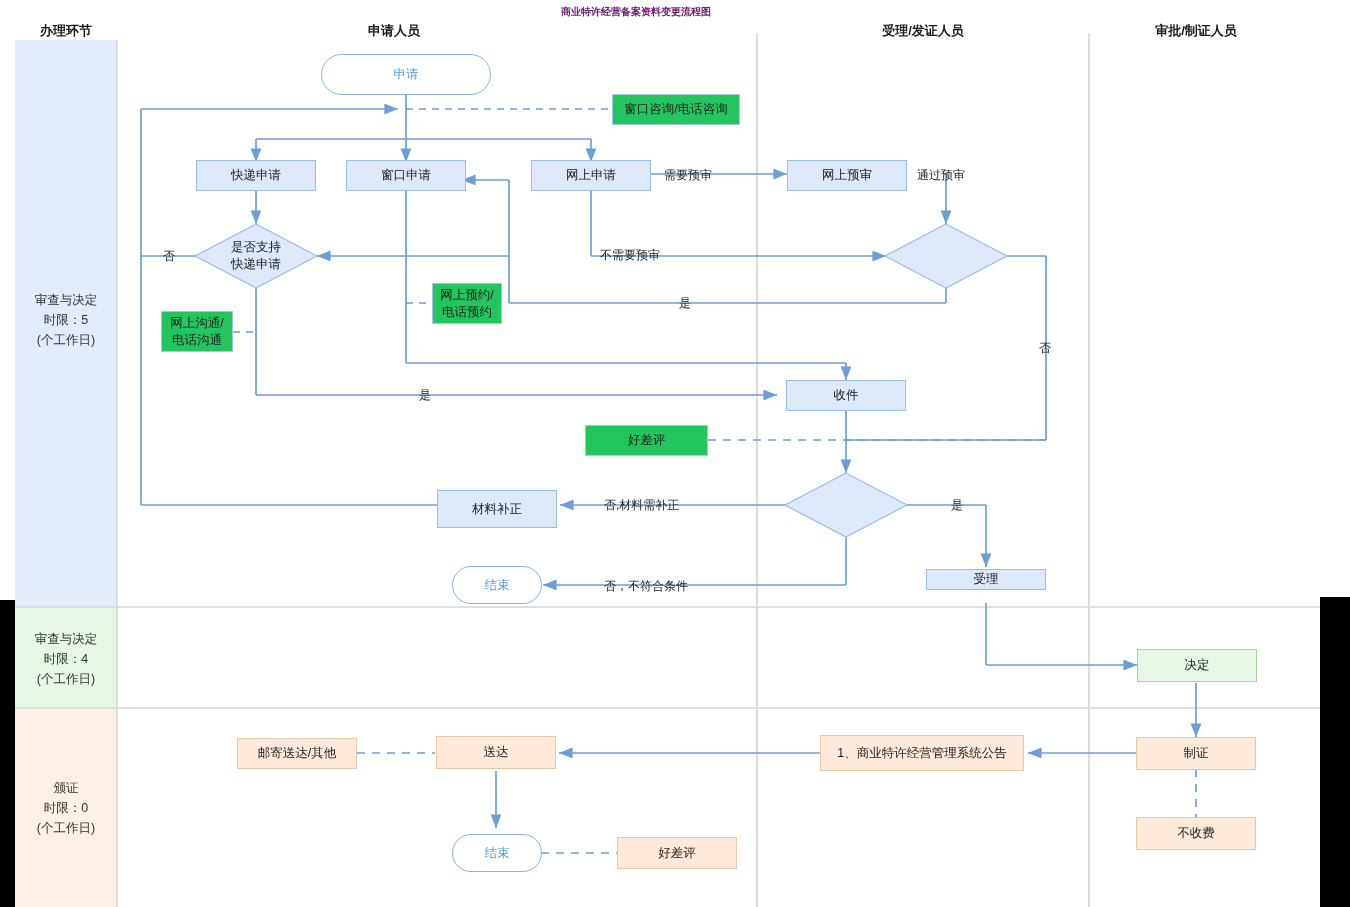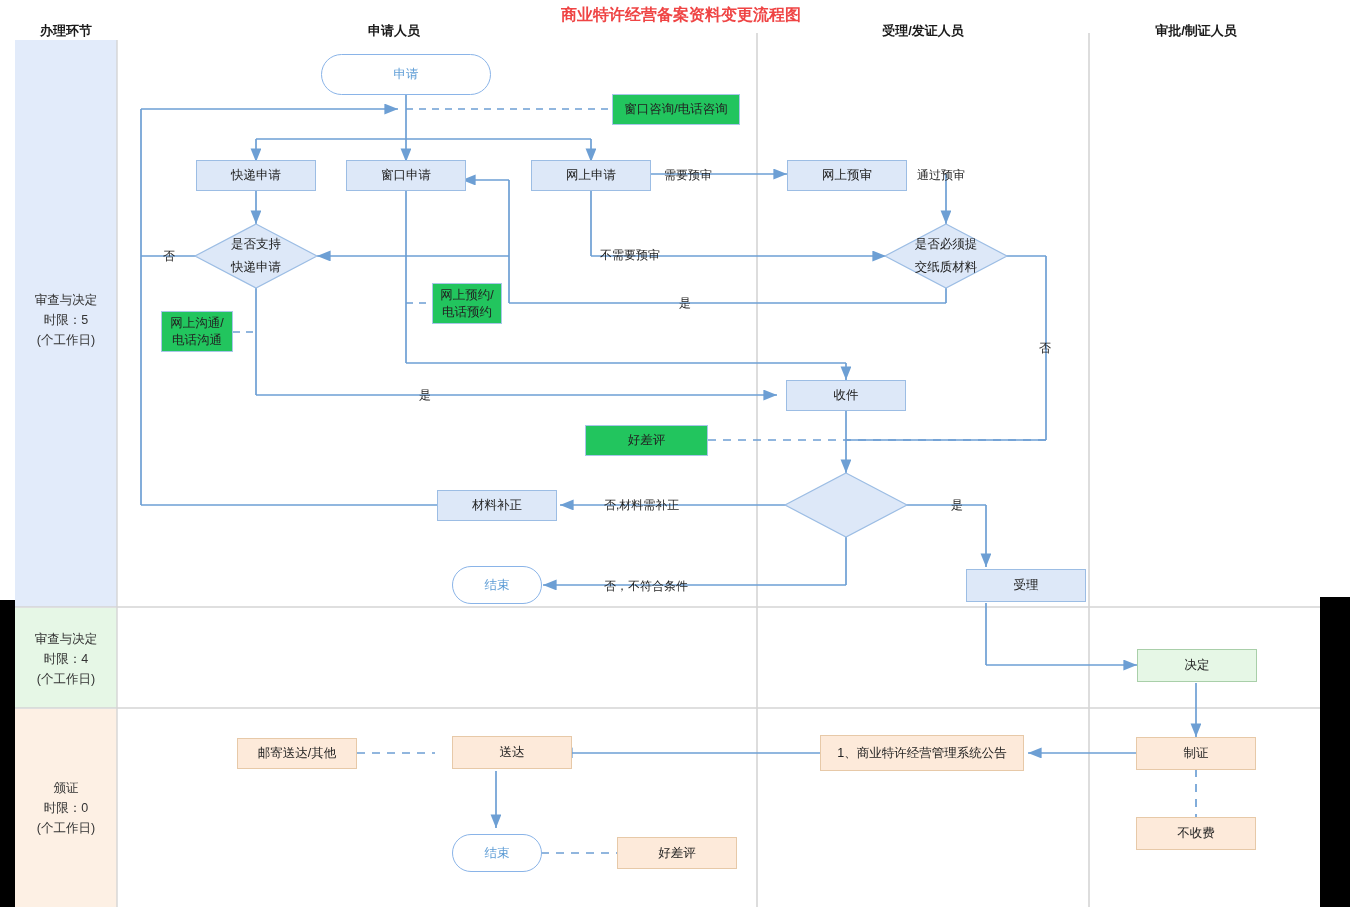--- a/index.html
+++ b/index.html
@@ -8,21 +8,21 @@
     width:1350px;height:907px;overflow:hidden;position:relative;
   }
   #stage{position:absolute;left:0;top:0;width:1350px;height:907px;}
   svg#canvas{position:absolute;left:0;top:0;width:1350px;height:907px;}
 
   .lane-title{
     position:absolute;text-align:center;font-size:13px;color:#1a1a1a;
     font-weight:bold;white-space:nowrap;
   }
   .doc-title{
-    position:absolute;font-size:16px;font-weight:bold;color:#ef4444;
+    position:absolute;font-size:10px;font-weight:bold;color:#701a75;
     white-space:nowrap;
   }
   .stage-cell{
     position:absolute;display:flex;align-items:center;justify-content:center;
     text-align:center;font-size:12.5px;color:#333;line-height:20px;
   }
   .stage-cell span{display:block;}
 
   .node{
     position:absolute;display:flex;align-items:center;justify-content:center;
@@ -34,21 +34,21 @@
   .n-proc-peach{background:#fdeada;border:1px solid #e7c9a8;}
   .n-note{background:#22c55e;border:1px solid #a8c6e8;}
   .n-note-peach{background:#fdeada;border:1px solid #e7c9a8;}
   .n-term{
     background:#ffffff;border:1.6px solid #8ab4e8;border-radius:26px;
     color:#5b9bd5;
   }
   .n-diamond{background:transparent;border:none;}
   .d-label{position:absolute;left:0;top:0;width:100%;height:100%;
     display:flex;align-items:center;justify-content:center;text-align:center;
-    font-size:12.5px;line-height:23px;color:#222;}
+    font-size:12.5px;line-height:17px;color:#222;}
 
   .edge-label{
     position:absolute;font-size:12px;color:#1f1f1f;white-space:nowrap;
     background:transparent;
   }
   .blackbar{position:absolute;background:#000;}
 </style>
 </head>
 <body>
 
@@ -193,49 +193,45 @@
 
   <div class="node n-proc" style="left:531px;top:160px;width:120px;height:31px;">网上申请</div>
 
   <div class="node n-proc" style="left:787px;top:160px;width:120px;height:31px;">网上预审</div>
 
   <div class="node n-diamond" style="left:195px;top:224px;width:122px;height:64px;">
     <span class="d-label" style="white-space:pre-line;">是否支持
 快递申请</span>
   </div>
 
-  <div class="node n-diamond" style="left:885px;top:224px;width:122px;height:64px;">
-    <span class="d-label" style="white-space:pre-line;">是否必须提
-交纸质材料</span>
-  </div>
 
   <div class="node n-note" style="left:432px;top:283px;width:70px;height:41px;white-space:pre-line;">网上预约/
 电话预约</div>
 
   <div class="node n-note" style="left:161px;top:311px;width:72px;height:41px;white-space:pre-line;">网上沟通/
 电话沟通</div>
 
   <div class="node n-proc" style="left:786px;top:380px;width:120px;height:31px;">收件</div>
 
   <div class="node n-note" style="left:585px;top:425px;width:123px;height:31px;">好差评</div>
 
 
-  <div class="node n-proc" style="left:437px;top:490px;width:120px;height:31px;">材料补正</div>
+  <div class="node n-proc" style="left:437px;top:490px;width:120px;height:38px;">材料补正</div>
 
   <div class="node n-term" style="left:452px;top:566px;width:90px;height:38px;">结束</div>
 
-  <div class="node n-proc" style="left:926px;top:569px;width:120px;height:33px;margin-left:40px;">受理</div>
+  <div class="node n-proc" style="left:926px;top:569px;width:120px;height:21px;">受理</div>
 
   <div class="node n-proc-green" style="left:1137px;top:649px;width:120px;height:33px;">决定</div>
 
   <div class="node n-proc-peach" style="left:1136px;top:737px;width:120px;height:33px;">制证</div>
 
   <div class="node n-note-peach" style="left:820px;top:735px;width:204px;height:36px;">1、商业特许经营管理系统公告</div>
 
-  <div class="node n-proc-peach" style="left:436px;top:736px;width:120px;height:33px;margin-left:16px;">送达</div>
+  <div class="node n-proc-peach" style="left:436px;top:736px;width:120px;height:33px;">送达</div>
 
   <div class="node n-note-peach" style="left:237px;top:738px;width:120px;height:31px;">邮寄送达/其他</div>
 
   <div class="node n-term" style="left:452px;top:834px;width:90px;height:38px;">结束</div>
 
   <div class="node n-note-peach" style="left:617px;top:837px;width:120px;height:32px;">好差评</div>
 
   <div class="node n-proc-peach" style="left:1136px;top:817px;width:120px;height:33px;">不收费</div>
 
   <div class="edge-label" style="left:664px;top:167px;">需要预审</div>

